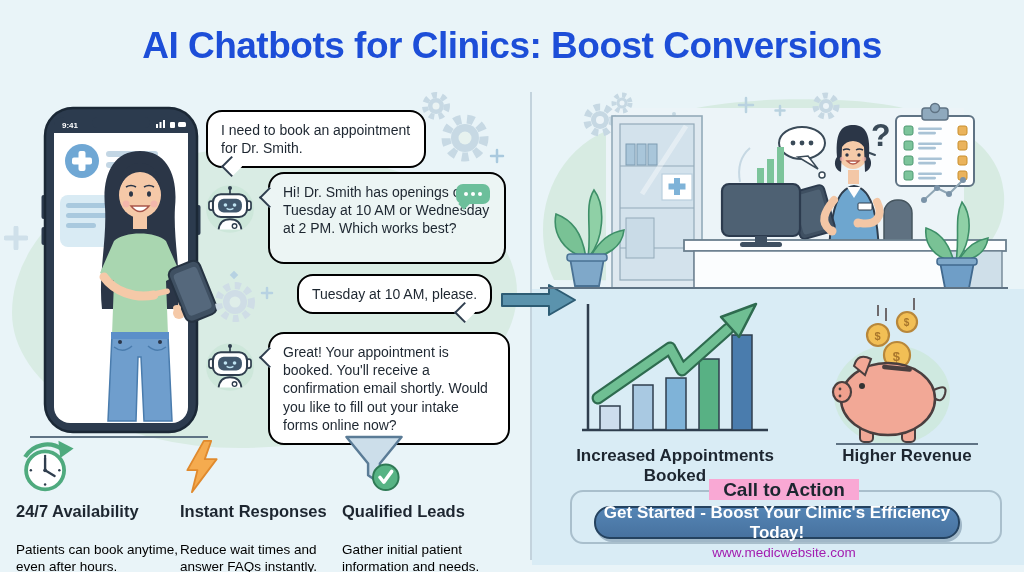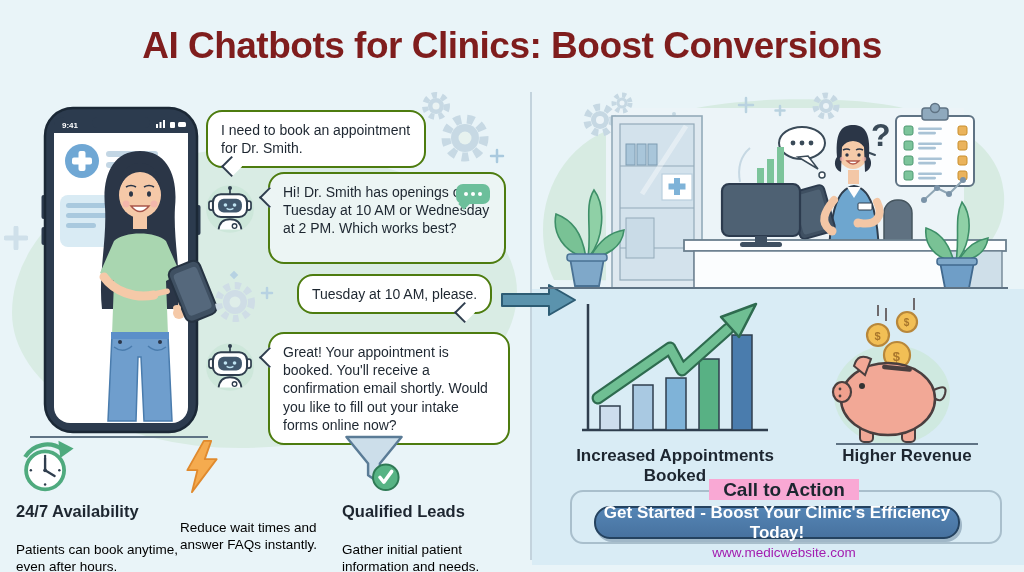--- a/index.html
+++ b/index.html
@@ -1,26 +1,26 @@
 <!DOCTYPE html>
 <html><head>
 <meta charset="utf-8">
 <style>
   html,body{margin:0;padding:0;background:#cfd8dc;}
   .canvas{position:relative;width:1024px;height:572px;background:#e9f4f8;overflow:hidden;
           font-family:"Liberation Sans", sans-serif;color:#1d2630;}
   .abs{position:absolute;}
   .page-title{left:0;top:25px;width:1024px;text-align:center;font-size:37px;font-weight:bold;
-              color:#7f1d1d;letter-spacing:-0.5px;}
+              color:#1d4ed8;letter-spacing:-0.5px;}
   .mint-blob{left:12px;top:148px;width:505px;height:300px;background:#d9ece4;
              border-radius:48% 52% 55% 45% / 55% 48% 52% 45%;}
   .panel{left:532px;top:289px;width:492px;height:276px;background:#d9ecf5;}
   .divider{left:530px;top:92px;width:2px;height:468px;background:#b6c8d4;opacity:.75;}
   
-  .bubble{border:2px solid #4d7c0f;border-radius:16px;background:#fff;padding:9px 13px;
+  .bubble{border:2px solid #000000;border-radius:16px;background:#fff;padding:9px 13px;
           font-size:14px;line-height:1.3;font-weight:500;}
   .bubble:after{content:'';position:absolute;width:13px;height:13px;background:#fff;
           transform:rotate(45deg);}
   .b-user-dl:after{left:16px;bottom:-8px;border-left:2px solid #2f3e4e;border-bottom:2px solid #2f3e4e;}
   .b-user-dr:after{right:18px;bottom:-8px;border-left:2px solid #2f3e4e;border-bottom:2px solid #2f3e4e;}
   .b-bot:after{left:-8px;top:16px;border-left:2px solid #2f3e4e;border-bottom:2px solid #2f3e4e;}
   .b-tint{background:#ecf5f4;} .b-tint:after{background:#ecf5f4;}
   .badge{background:#6cbf9b;border-radius:7px;width:34px;height:20px;display:flex;
          align-items:center;justify-content:center;gap:3px;}
   .badge i{width:4px;height:4px;border-radius:50%;background:#fff;}
@@ -387,20 +387,21 @@
       <polygon points="44,3 60,11 46,21" fill="#4faa7e"></polygon>
     </svg>
     <div class="f-title">24/7 Availability</div>
     <div class="f-desc">Patients can book anytime, even after hours.</div>
   </div>
 
   <div class="abs feature" style="left:180px;top:438px;width:175px;">
     <svg width="44" height="57" viewBox="0 0 48 60">
       <polygon points="26,2 8,34 19,34 13,58 40,22 27,22 34,2" fill="#f5ab4f" stroke="#e08a2e" stroke-width="2" stroke-linejoin="round"></polygon>
     </svg>
+    <div class="f-title">Instant Responses</div>
     <div class="f-desc">Reduce wait times and answer FAQs instantly.</div>
   </div>
 
   <div class="abs feature" style="left:342px;top:434px;width:178px;">
     <svg width="64" height="61" viewBox="0 0 64 62">
       <path d="M4,3 H60 L38,30 V50 L26,42 V30 Z" fill="#ccdeea" stroke="#5a7b96" stroke-width="2.5" stroke-linejoin="round"></path>
       <circle cx="44" cy="44" r="13" fill="#57b384" stroke="#2f7a55" stroke-width="2"></circle>
       <path d="M38,44 L42,49 L50,38" stroke="#fff" stroke-width="3.5" fill="none" stroke-linecap="round" stroke-linejoin="round"></path>
     </svg>
     <div class="f-title">Qualified Leads</div>

